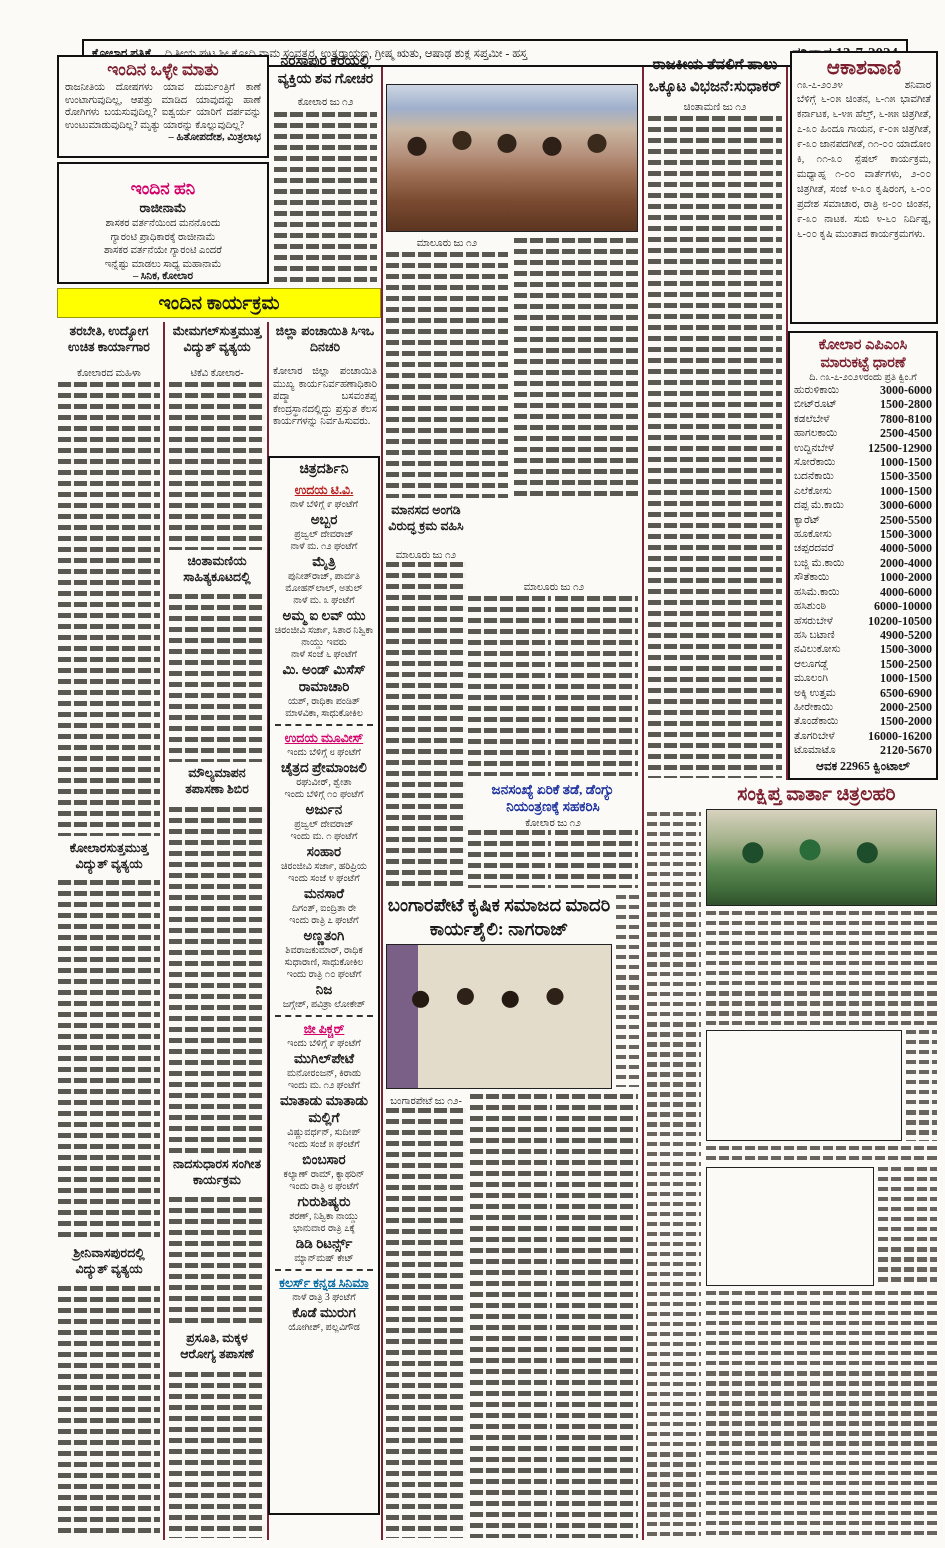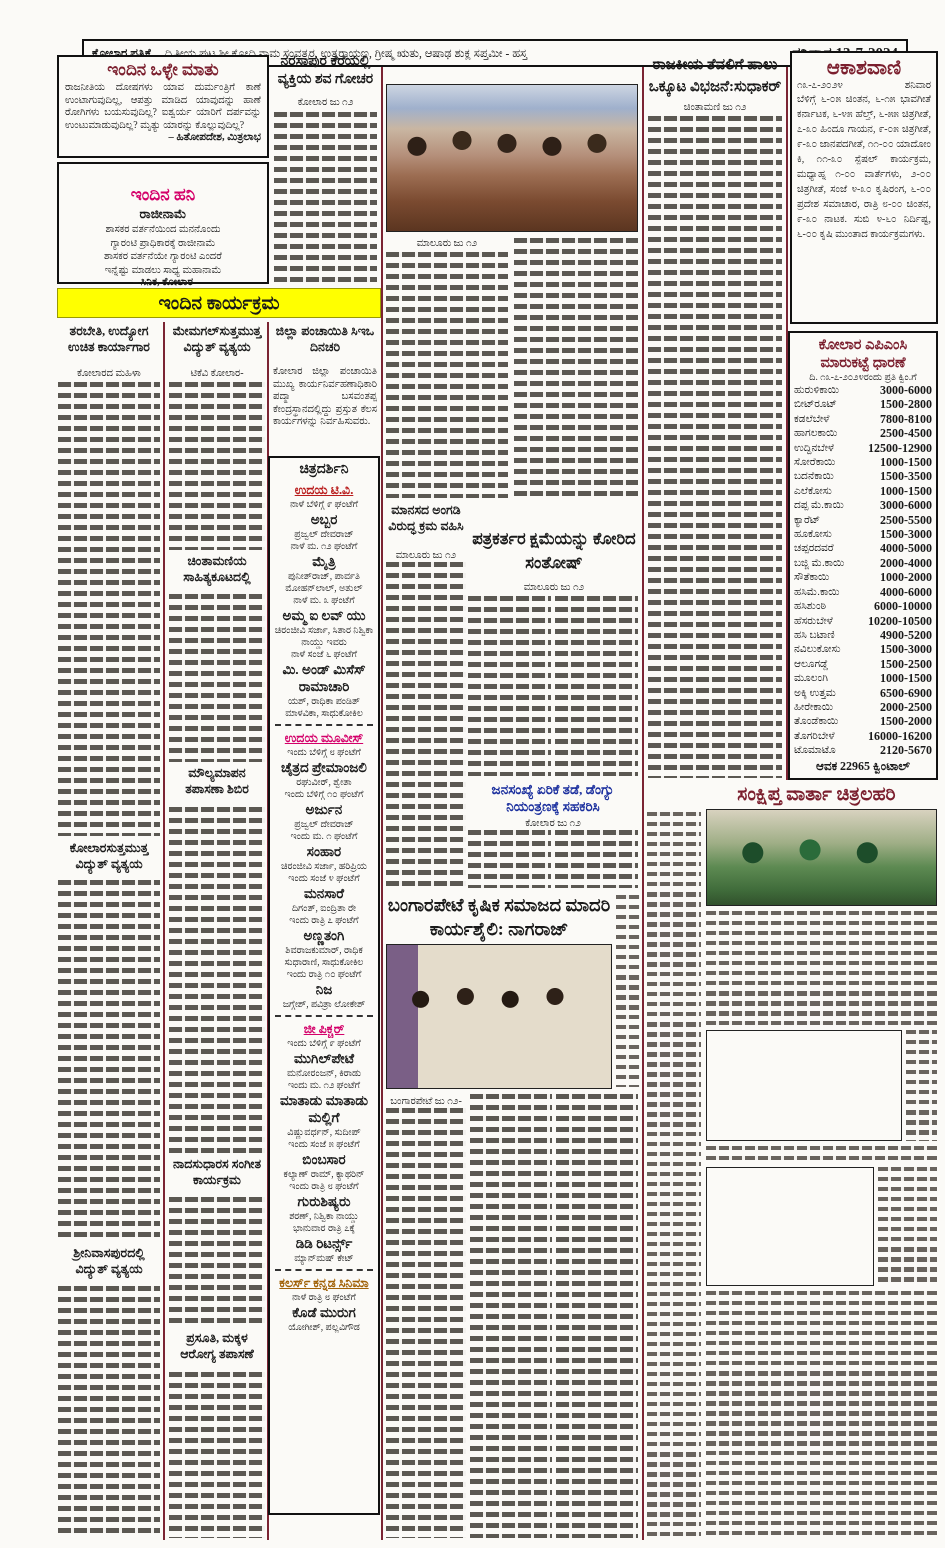--- a/index.html
+++ b/index.html
@@ -83,21 +83,21 @@
     <span style="font-size:11.5px;margin-left:14px;flex:1;">ದ್ವಿತೀಯ ಪುಟ   ಶ್ರೀ ಕ್ರೋಧಿ ನಾಮ ಸಂವತ್ಸರ, ಉತ್ತರಾಯಣ, ಗ್ರೀಷ್ಮ ಋತು, ಆಷಾಢ ಶುಕ್ಲ ಸಪ್ತಮೀ - ಹಸ್ತ</span>
     <span class="b" style="font-size:15px;">ಶನಿವಾರ 13-7-2024</span>
   </div>
 
   <div class="bx" style="left:57px;top:55px;width:212px;height:103px;padding:2px 6px;">
     <div class="c head-l maroon">ಇಂದಿನ ಒಳ್ಳೇ ಮಾತು</div>
     <div class="j" style="font-size:10px;line-height:12.5px;">ರಾಜನೀತಿಯ ದೋಷಗಳು ಯಾವ ದುರ್ಮಂತ್ರಿಗೆ ಕಾಣೆ ಉಂಟಾಗುವುದಿಲ್ಲ, ಆಪತ್ತು ಮಾಡಿದ ಯಾವುದನ್ನು ಹಾಣೆ ರೋಗಿಗಳು ಬಯಸುವುದಿಲ್ಲ? ಐಶ್ವರ್ಯ ಯಾರಿಗೆ ದರ್ಪವನ್ನು ಉಂಟುಮಾಡುವುದಿಲ್ಲ? ಮೃತ್ಯು ಯಾರನ್ನು ಕೊಲ್ಲುವುದಿಲ್ಲ?</div>
     <div class="b" style="font-size:10.5px;text-align:right;">– ಹಿತೋಪದೇಶ, ಮಿತ್ರಲಾಭ</div>
   </div>
 
-  <div class="bx" style="left:57px;top:162px;width:212px;height:122px;padding:20px 6px;">
+  <div class="bx" style="left:57px;top:162px;width:212px;height:122px;padding:14px 6px;">
     <div class="c head-l magenta">ಇಂದಿನ ಹನಿ</div>
     <div class="c head-s">ರಾಜೀನಾಮೆ</div>
     <div id="hani-lines" class="c" style="font-size:10px;line-height:13.5px;">
         <div>ಶಾಸಕರ ವರ್ತನೆಯಿಂದ ಮನನೊಂದು</div>
         <div>ಗ್ಯಾರಂಟಿ ಪ್ರಾಧಿಕಾರಕ್ಕೆ ರಾಜೀನಾಮೆ</div>
         <div>ಶಾಸಕರ ವರ್ತನೆಯೇ ಗ್ಯಾರಂಟಿ ಎಂದರೆ</div>
         <div>ಇನ್ನೆಷ್ಟು ಮಾಡಲು ಸಾಧ್ಯ ಮಹಾನಾಮೆ</div>
       </div>
     <div class="b" style="font-size:10.5px;text-align:center;">– ಸಿನಿಕ, ಕೋಲಾರ</div>
   </div>
@@ -178,37 +178,36 @@
         <div class="tv-time">ಇಂದು ಸಂಜೆ ೫ ಘಂಟೆಗೆ</div>
         <div class="tv-title">ಬಿಂಬಸಾರ</div>
         <div class="tv-cast">ಕಲ್ಯಾಣ್ ರಾಮ್, ಕ್ಯಾಥರಿನ್</div>
         <div class="tv-time">ಇಂದು ರಾತ್ರಿ ೮ ಘಂಟೆಗೆ</div>
         <div class="tv-title">ಗುರುಶಿಷ್ಯರು</div>
         <div class="tv-cast">ಶರಣ್, ನಿಶ್ವಿಕಾ ನಾಯ್ಡು</div>
         <div class="tv-time">ಭಾನುವಾರ ರಾತ್ರಿ ೭ಕ್ಕೆ</div>
         <div class="tv-title">ಡಿಡಿ ರಿಟರ್ನ್ಸ್</div>
         <div class="tv-cast">ಮ್ಯಾನ್‌ಮಷ್ ಕೇಟ್</div>
         <div class="tv-sep"></div>
-        <div class="tv-channel" style="color: #a16207;">ಕಲರ್ಸ್ ಕನ್ನಡ ಸಿನಿಮಾ</div>
-        <div class="tv-time">ನಾಳೆ ರಾತ್ರಿ ೮ ಘಂಟೆಗೆ</div>
+        <div class="tv-channel" style="color: #0369a1;">ಕಲರ್ಸ್ ಕನ್ನಡ ಸಿನಿಮಾ</div>
+        <div class="tv-time">ನಾಳೆ ರಾತ್ರಿ 3 ಘಂಟೆಗೆ</div>
         <div class="tv-title">ಕೊಡೆ ಮುರುಗ</div>
         <div class="tv-cast">ಯೋಗೀಶ್, ಪಲ್ಲವಿಗೌಡ</div>
       </div>
   </div>
 
   <div class="photo ph-main" style="left:386px;top:84px;width:252px;height:148px;"></div>
   <div class="abs c dateline" style="left:386px;top:236px;width:122px;">ಮಾಲೂರು ಜು ೧೨</div>
   <div class="greek" style="left:386px;top:252px;width:122px;height:246px;"></div>
   <div class="greek" style="left:514px;top:238px;width:124px;height:260px;"></div>
 
   <div class="abs c head-s" style="left:386px;top:502px;width:80px;">ಮಾನಸದ ಅಂಗಡಿ ವಿರುದ್ಧ ಕ್ರಮ ವಹಿಸಿ</div>
   <div class="abs c dateline" style="left:386px;top:548px;width:80px;">ಮಾಲೂರು ಜು ೧೨</div>
   <div class="greek" style="left:386px;top:562px;width:80px;height:326px;"></div>
 
-  <div class="abs c" style="left:468px;top:527px;width:172px;font-size:16.5px;line-height:24px;font-weight:bold;">ಪತ್ರಕರ್ತರ ಕ್ಷಮೆಯನ್ನು ಕೋರಿದ ಸಂತೋಷ್</div>
   <div class="abs c dateline" style="left:468px;top:580px;width:172px;">ಮಾಲೂರು ಜು ೧೨</div>
   <div class="greek" style="left:468px;top:596px;width:83px;height:180px;"></div>
   <div class="greek" style="left:555px;top:596px;width:83px;height:180px;"></div>
 
   <div class="abs c blue b" style="left:466px;top:781px;width:174px;font-size:13.5px;line-height:17px;">ಜನಸಂಖ್ಯೆ ಏರಿಕೆ ತಡೆ, ಡೆಂಗ್ಯು ನಿಯಂತ್ರಣಕ್ಕೆ ಸಹಕರಿಸಿ</div>
   <div class="abs c dateline" style="left:466px;top:816px;width:174px;">ಕೋಲಾರ ಜು ೧೨</div>
   <div class="greek" style="left:468px;top:830px;width:83px;height:58px;"></div>
   <div class="greek" style="left:555px;top:830px;width:83px;height:58px;"></div>
 
   <div class="abs c" style="left:386px;top:893px;width:226px;font-size:18px;line-height:24px;font-weight:bold;">ಬಂಗಾರಪೇಟೆ ಕೃಷಿಕ ಸಮಾಜದ ಮಾದರಿ ಕಾರ್ಯಶೈಲಿ: ನಾಗರಾಜ್</div>

